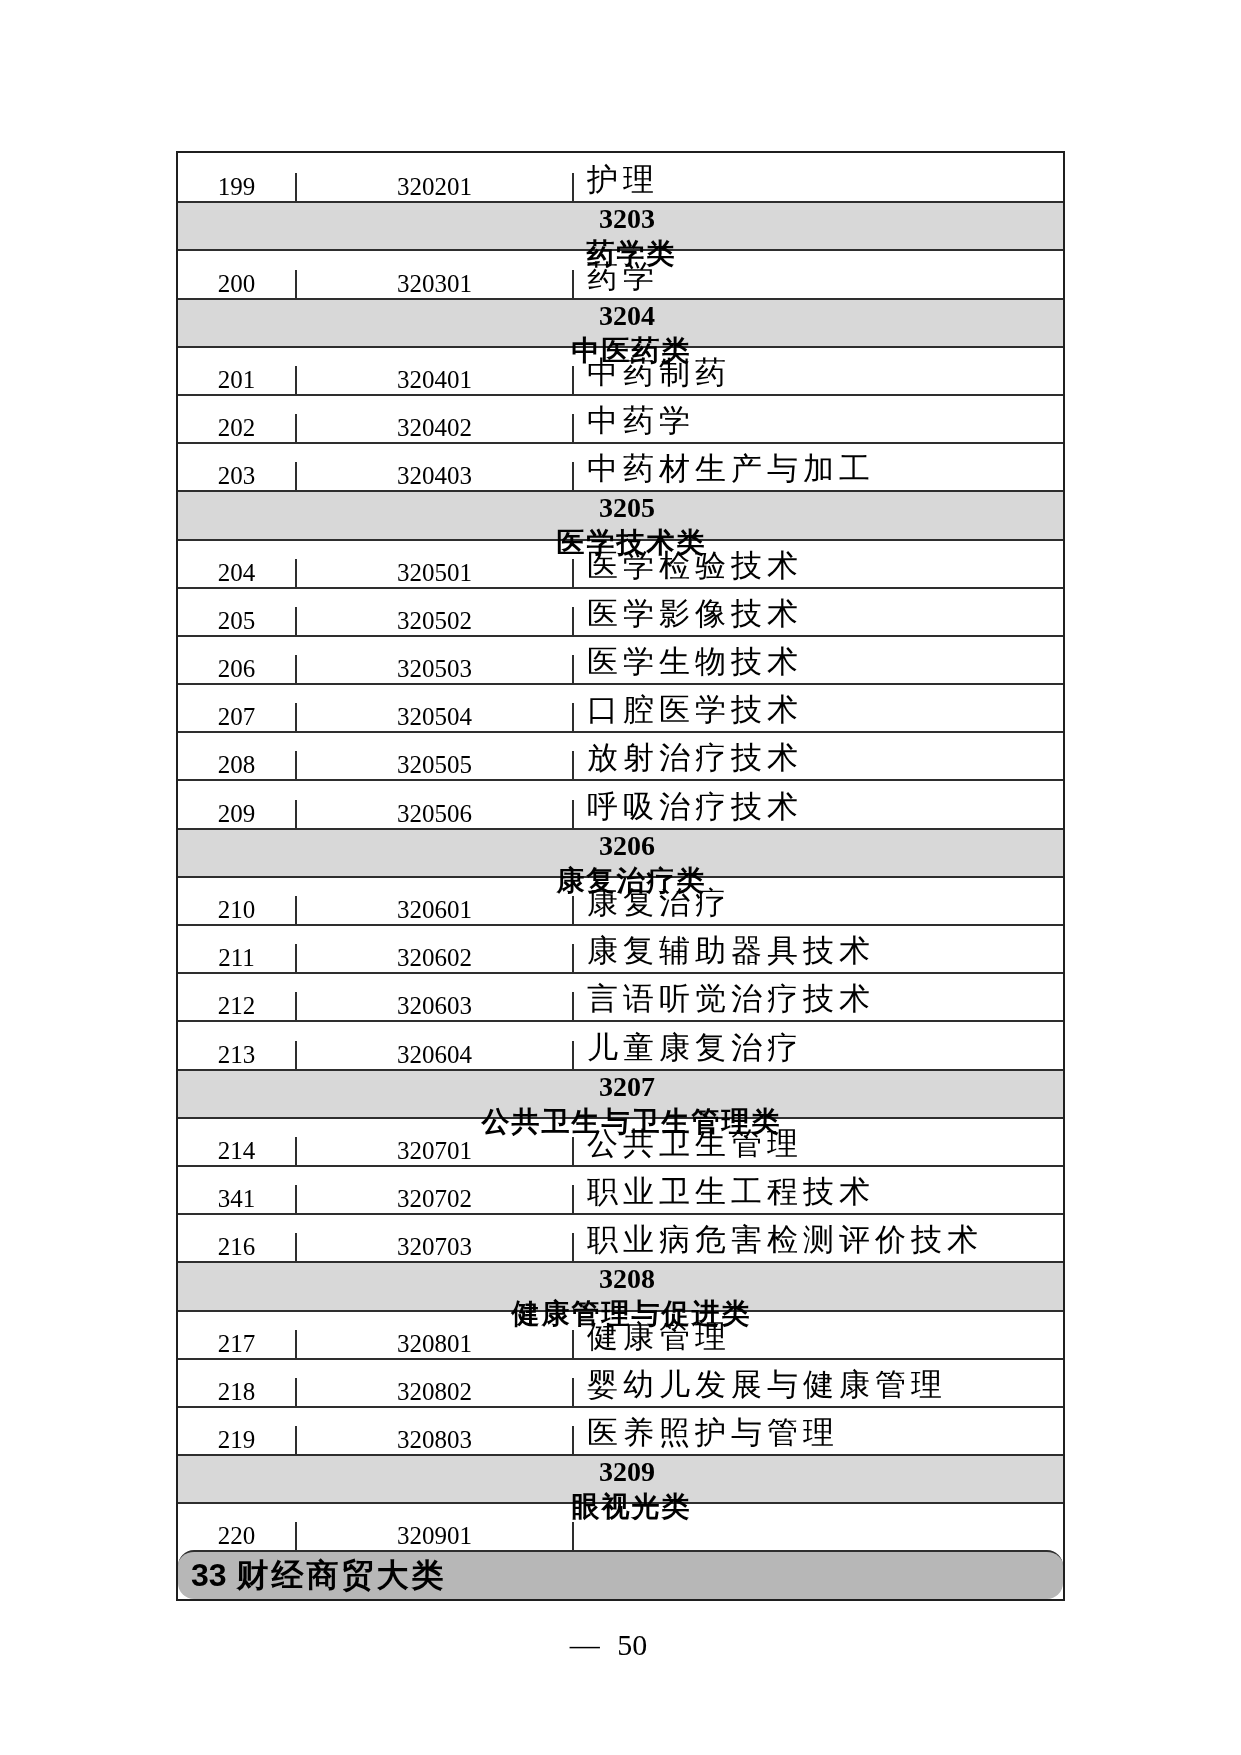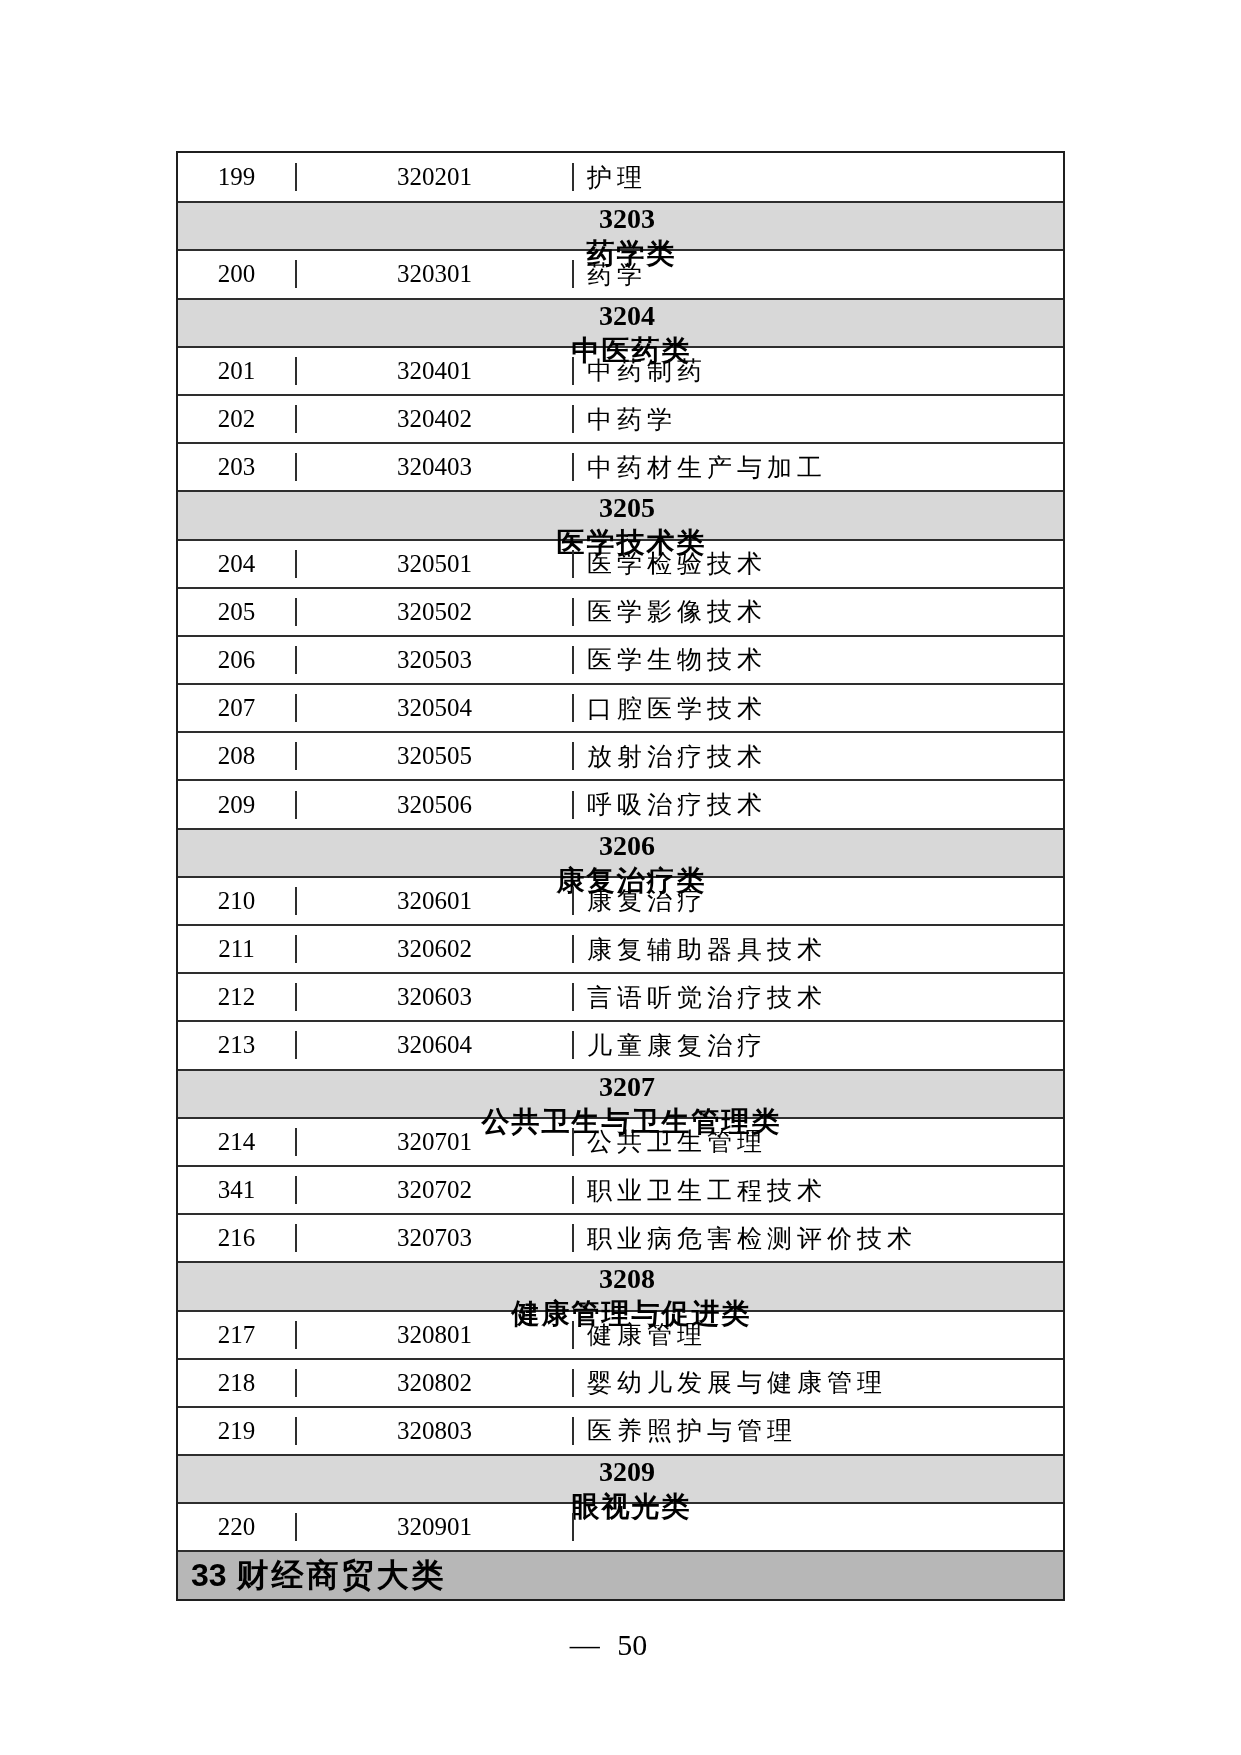--- a/index.html
+++ b/index.html
@@ -28,21 +28,21 @@
     left: 176px;
     top: 151px;
     width: 889px;
     border: 2px solid var(--border-strong, #1f1f1f);
     background: #ffffff;
   }
 
   .row {
     height: 48.2px;
     display: flex;
-    align-items: center;
+    align-items: flex-end;
   }
 
   .row + .row {
     border-top: 2px solid var(--border, #2e2e2e);
   }
 
   .cell {
     display: flex;
     align-items: center;
   }
@@ -57,21 +57,21 @@
   .cell-code {
     width: 277px;
     justify-content: center;
     border-right: 2px solid var(--border, #2e2e2e);
     font-size: 25px;
   }
 
   .cell-major {
     flex: 1;
     padding-left: 13px;
-    font-size: 25px;
+    font-size: 31px;
     letter-spacing: 5px;
     white-space: nowrap;
   }
 
   .section-row {
     background: var(--section-bg, #d8d8d8);
     display: flex;
     align-items: center;
     padding-left: 13px;
     font-weight: bold;
@@ -83,20 +83,21 @@
   .section-row .sec-name { margin-left: 9px; letter-spacing: 2px; white-space: nowrap; }
 
   .major-row {
     background: var(--major-bg, #b7b7b7);
     display: flex;
     align-items: center;
     padding-left: 13px;
     font-weight: bold;
     font-family: "Liberation Sans", "DejaVu Sans", sans-serif;
     font-size: 32px;
+    border-radius: 16px;
   }
 
   .major-row .sec-name { margin-left: 10px; letter-spacing: 3px; white-space: nowrap; }
 
   .page-footer {
     position: absolute;
     top: 1628px;
     left: 0;
     width: 100%;
     text-align: center;

